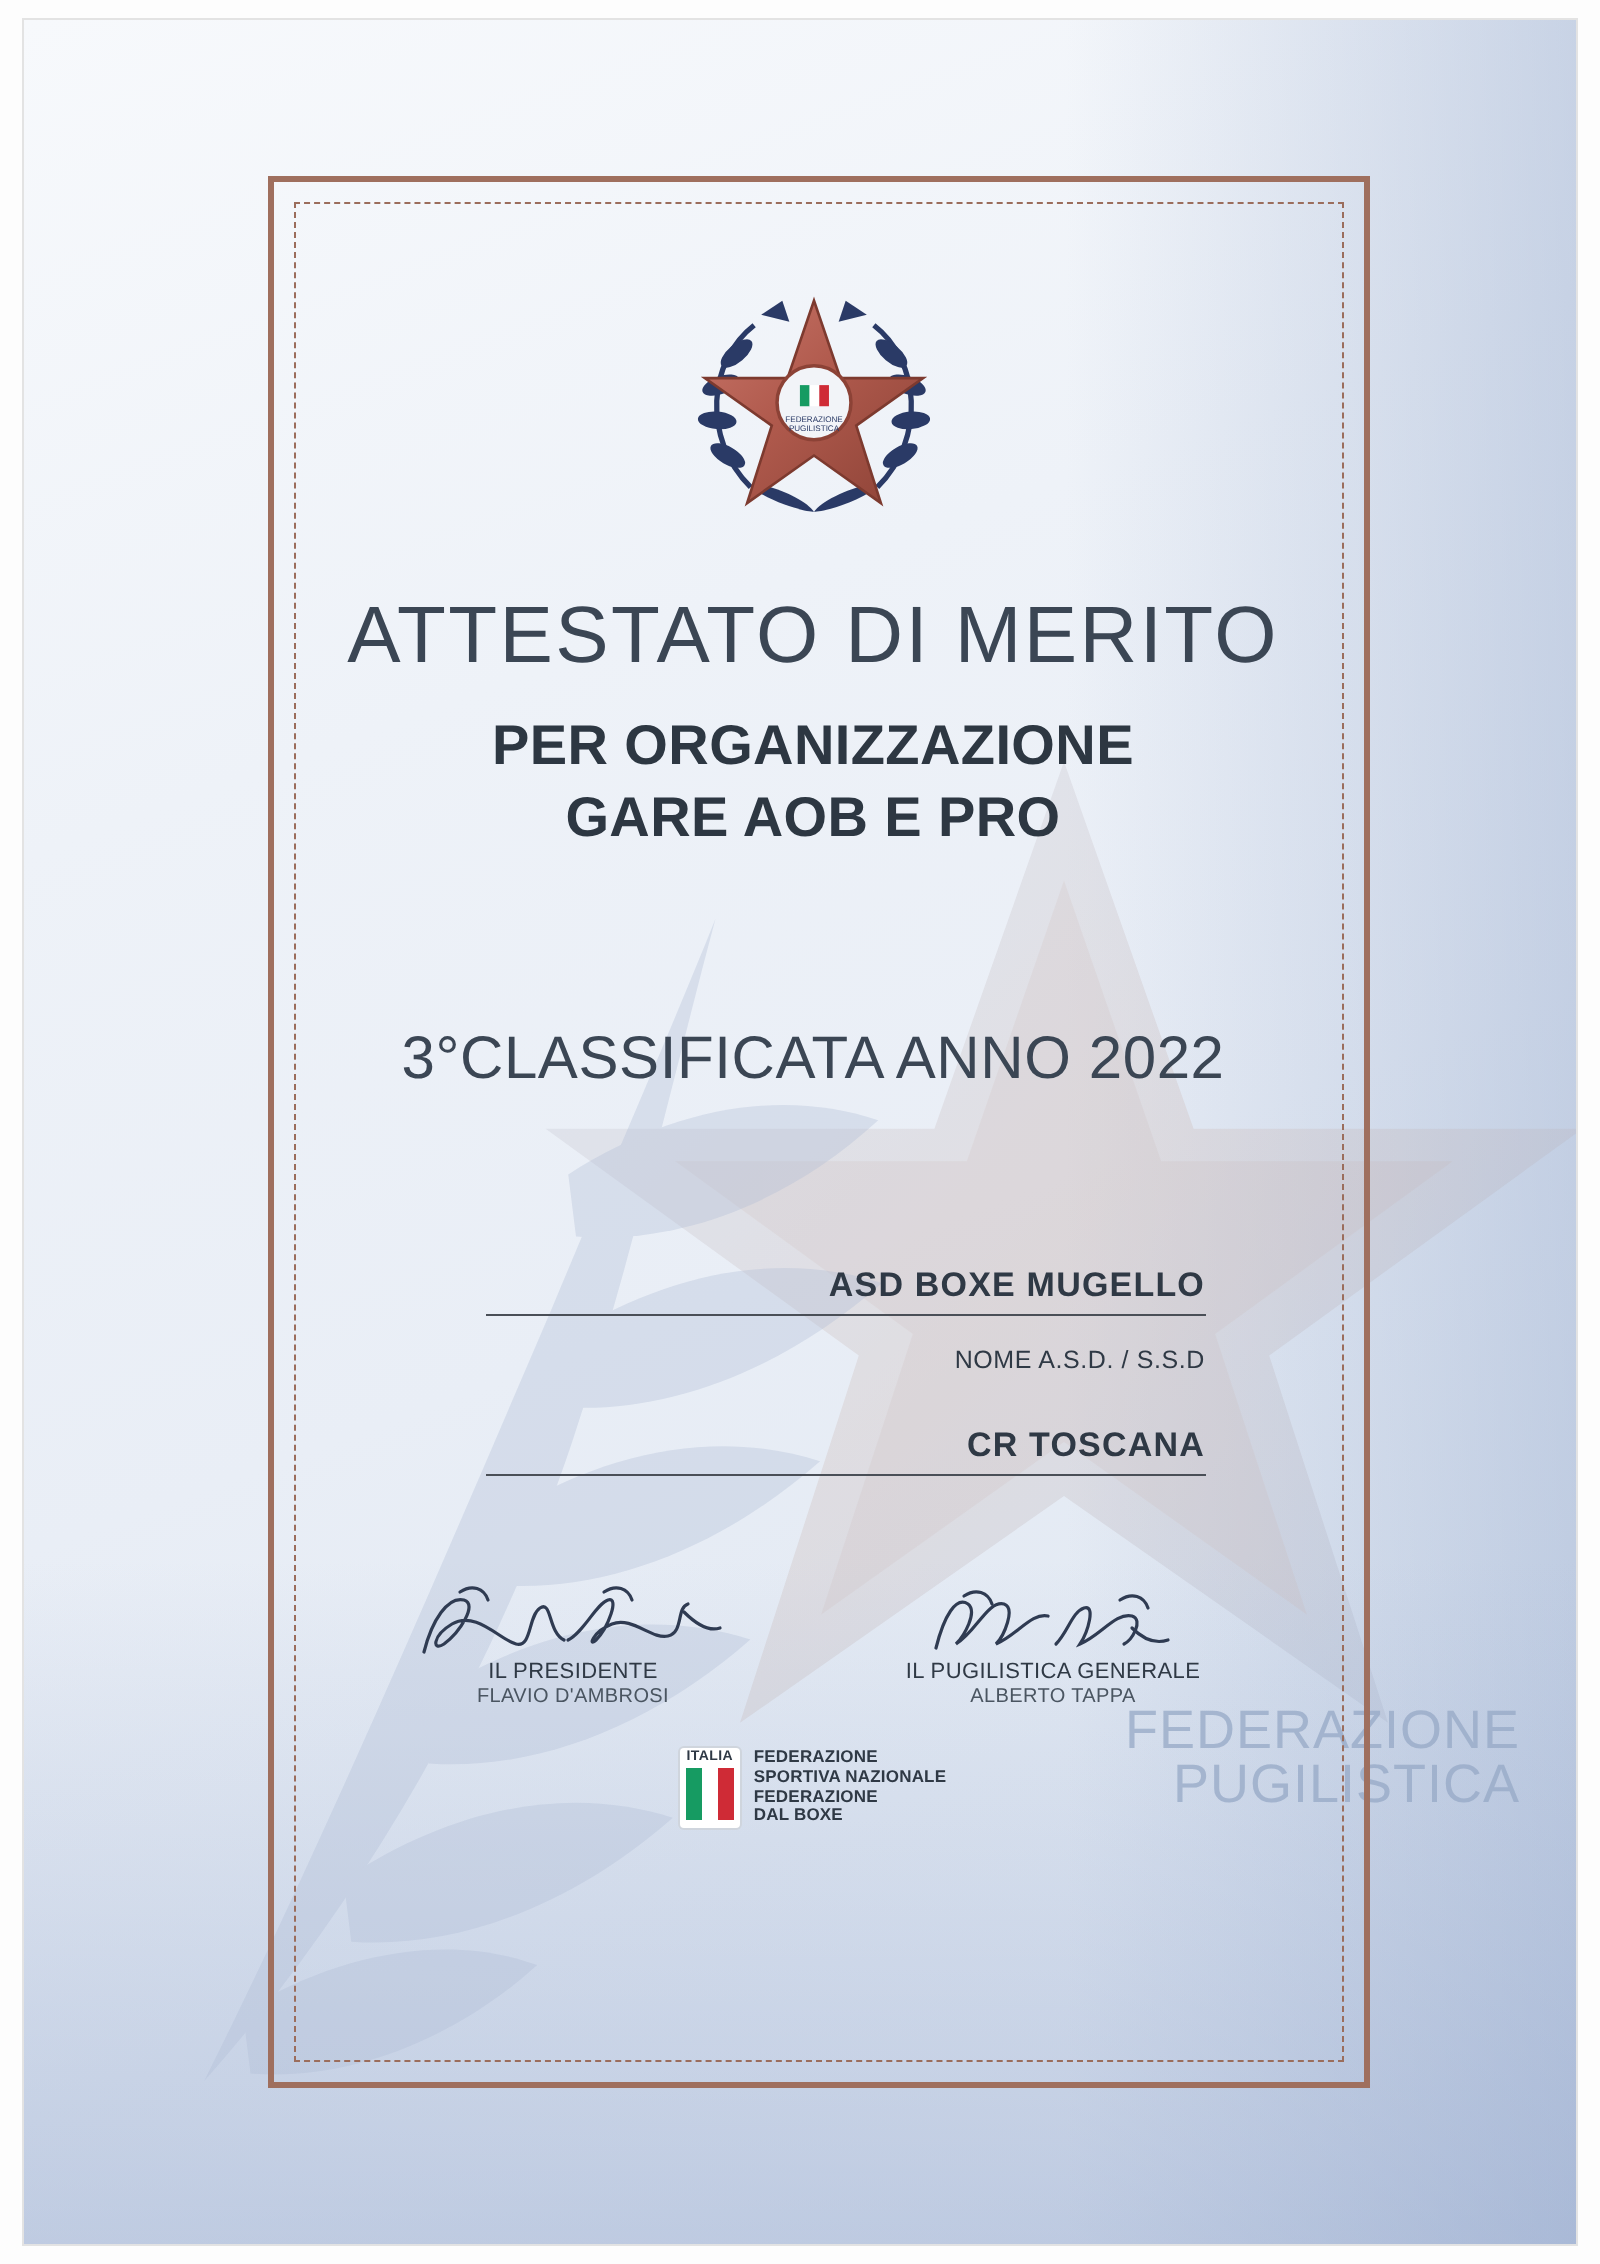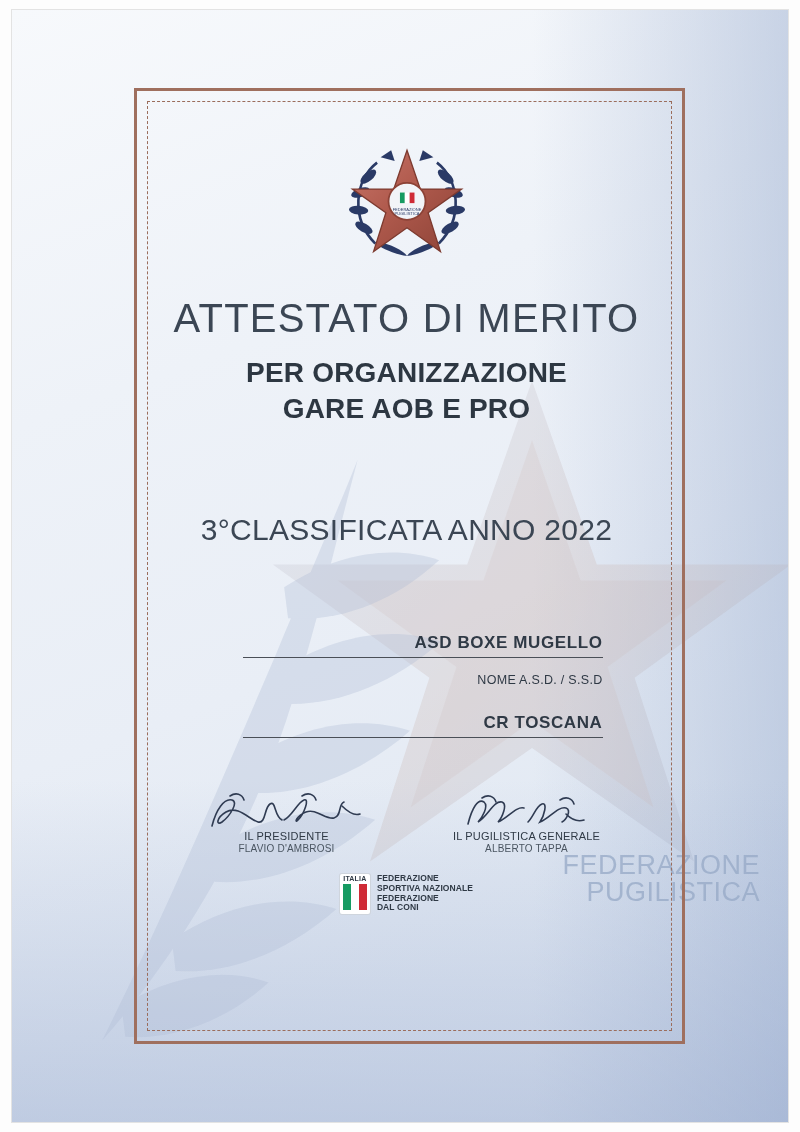--- a/index.html
+++ b/index.html
@@ -395,19 +395,19 @@
           <div class="it">
             <i class="g"></i>
               <i class="w"></i>
               <i class="r"></i>
           </div>
         </div>
         <div class="coni-text">
           <div>FEDERAZIONE</div>
           <div>SPORTIVA NAZIONALE</div>
           <div>FEDERAZIONE</div>
-          <div>DAL CONI</div>
+          <div>DAL BOXE</div>
         </div>
       </div>
 
     </div>
   </div>
 </div>
 
 </body></html>

